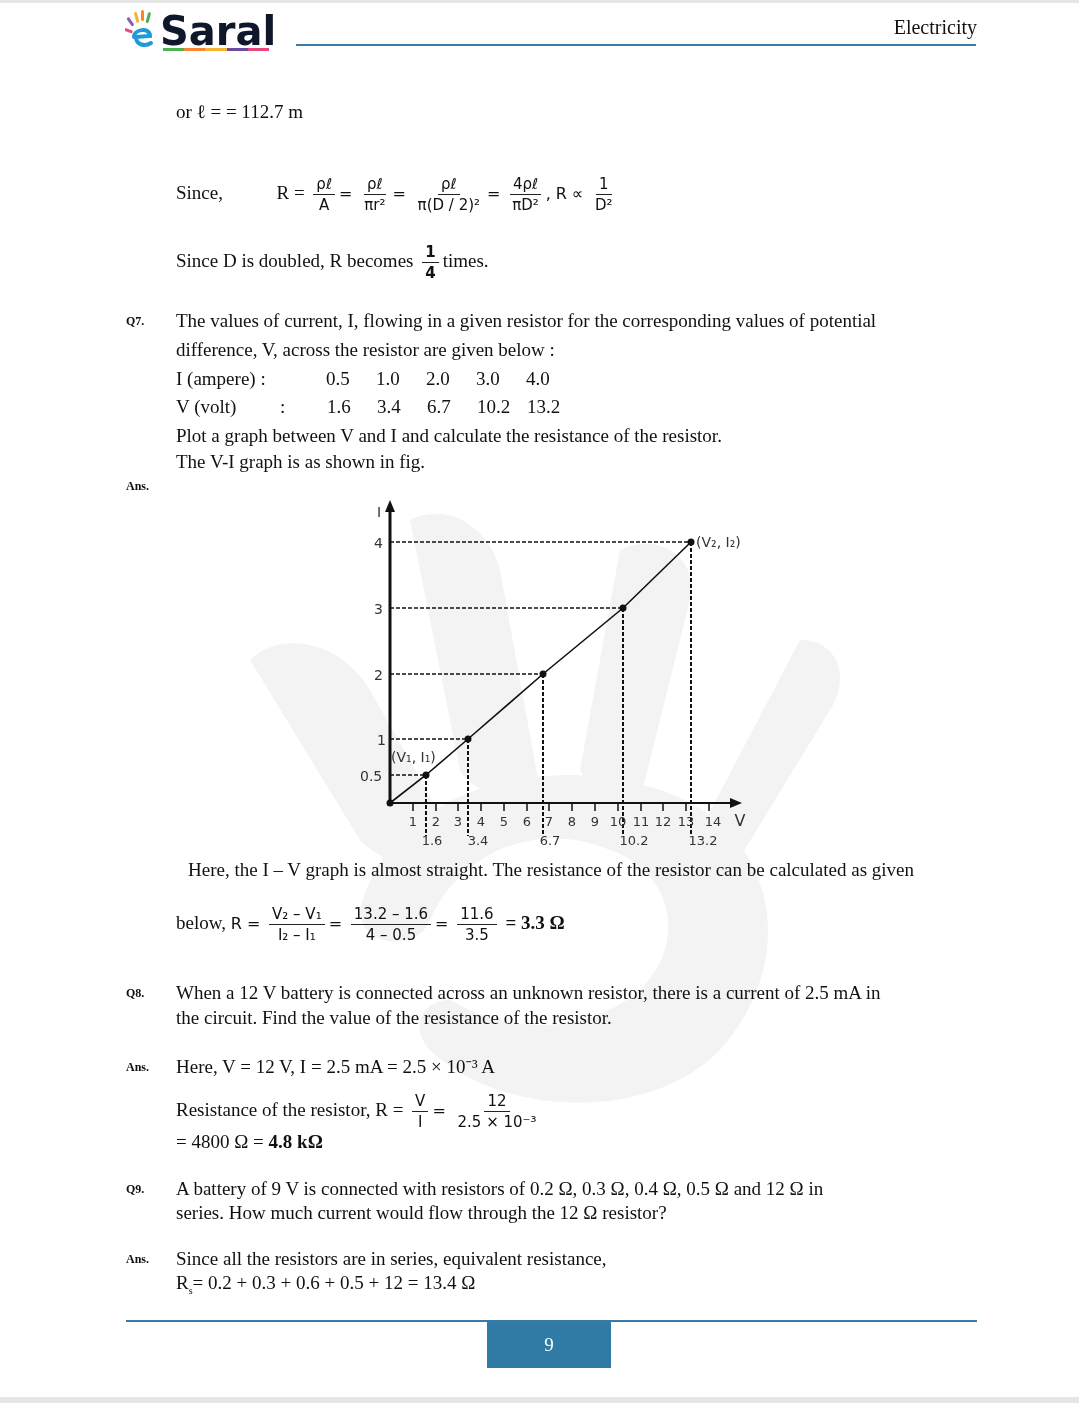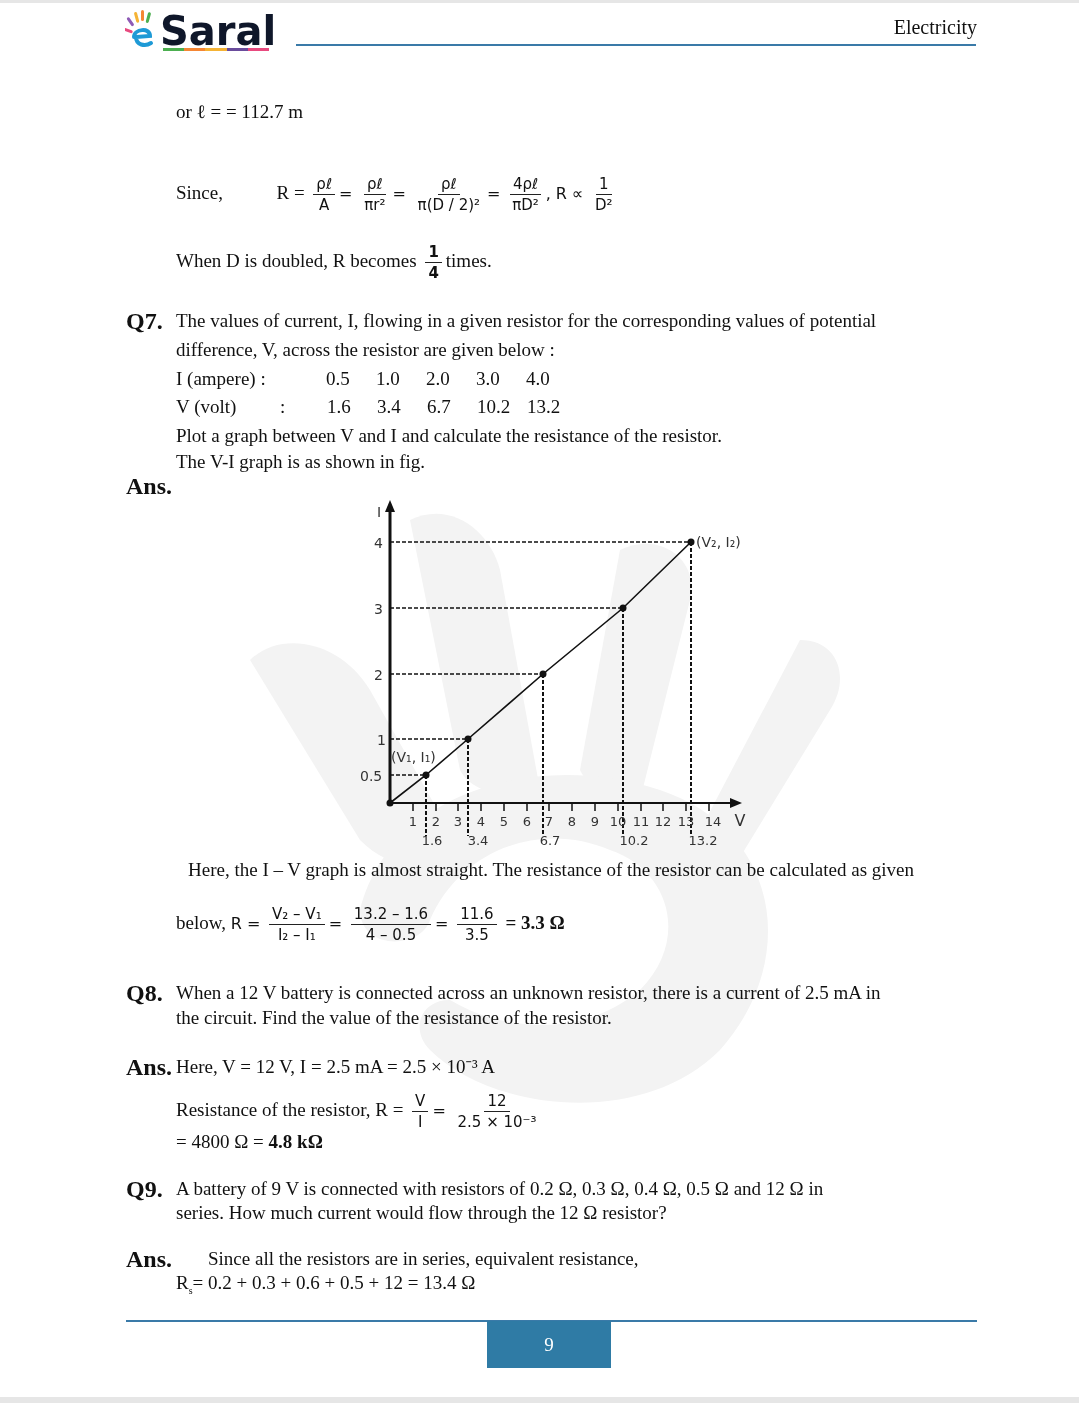--- a/index.html
+++ b/index.html
@@ -19,21 +19,21 @@
   .header-line { left:296px; top:44px; width:680px; height:2px; background:#3a7aa8; }
   .header-title { right:102px; top:16px; font-size:20px; }
 
   .line { font-size:19px; line-height:28px; white-space:nowrap; }
   .b { font-weight:bold; }
   .frac { display:inline-flex; flex-direction:column; align-items:center; vertical-align:middle; margin:0 4px; font-family:"DejaVu Sans", sans-serif; font-size:15px; line-height:18px; }
   .frac .num { padding:0 3px 1px; border-bottom:1px solid #222; }
   .frac .den { padding:1px 3px 0; }
   sup, sub { font-size:10px; }
   .math { font-family:"DejaVu Sans", sans-serif; font-size:16px; }
-  .label-q { left:126px; font-weight:bold; font-size:24px; }
+  .label-q { left:126px; font-weight:bold; font-size:12px; }
   .datarow span { display:inline-block; }
 
   .footer-line { left:126px; top:1320px; width:851px; height:2px; background:#3a7aa8; }
   .page-box { left:487px; top:1321px; width:124px; height:47px; background:#2f7ba5; color:#fff; font-size:19px; display:flex; align-items:center; justify-content:center; }
   svg text { font-family:"DejaVu Sans", sans-serif; }
 </style>
 </head>
 <body>
 
 <div class="abs topbar"></div>
@@ -89,21 +89,21 @@
       <span class="den">πD²</span>
     </span><span class="math">,</span>
   <span class="math">R ∝</span>
   <span class="frac">
       <span class="num">1</span>
       <span class="den">D²</span>
     </span>
 </div>
 
 <div class="abs line" style="left:176px; top:243px;">
-  <span>When D is doubled, R becomes</span>
+  <span>Since D is doubled, R becomes</span>
   <span class="frac" style="font-weight:bold">
       <span class="num">1</span>
       <span class="den">4</span>
     </span><span>times.</span>
 </div>
 
 <div class="abs label-q line" style="top:307px;">Q7.</div>
 <div class="abs line" style="left:176px; top:307px;">The values of current, I, flowing in a given resistor for the corresponding values of potential</div>
 <div class="abs line" style="left:176px; top:336px;">difference, V, across the resistor are given below :</div>
 <div class="abs line datarow" style="left:176px; top:365px;">
@@ -241,20 +241,20 @@
 <div class="abs line" style="left:176px; top:1128px;">
   <span>= 4800 Ω =</span>
   <span class="b">4.8 kΩ</span>
 </div>
 
 <div class="abs label-q line" style="top:1175px;">Q9.</div>
 <div class="abs line" style="left:176px; top:1175px;">A battery of 9 V is connected with resistors of 0.2 Ω, 0.3 Ω, 0.4 Ω, 0.5 Ω and 12 Ω in</div>
 <div class="abs line" style="left:176px; top:1199px;">series. How much current would flow through the 12 Ω resistor?</div>
 
 <div class="abs label-q line" style="top:1245px;">Ans.</div>
-<div class="abs line" style="left:176px; top:1245px;margin-left:32px;">Since all the resistors are in series, equivalent resistance,</div>
+<div class="abs line" style="left:176px; top:1245px;">Since all the resistors are in series, equivalent resistance,</div>
 <div class="abs line" style="left:176px; top:1269px;">
   <span>R</span><sub>s</sub><span>= 0.2 + 0.3 + 0.6 + 0.5 + 12 = 13.4 Ω</span>
 </div>
 
 <div class="abs footer-line"></div>
 <div class="abs page-box">9</div>
 <div class="abs bottombar"></div>
 
 </body></html>

